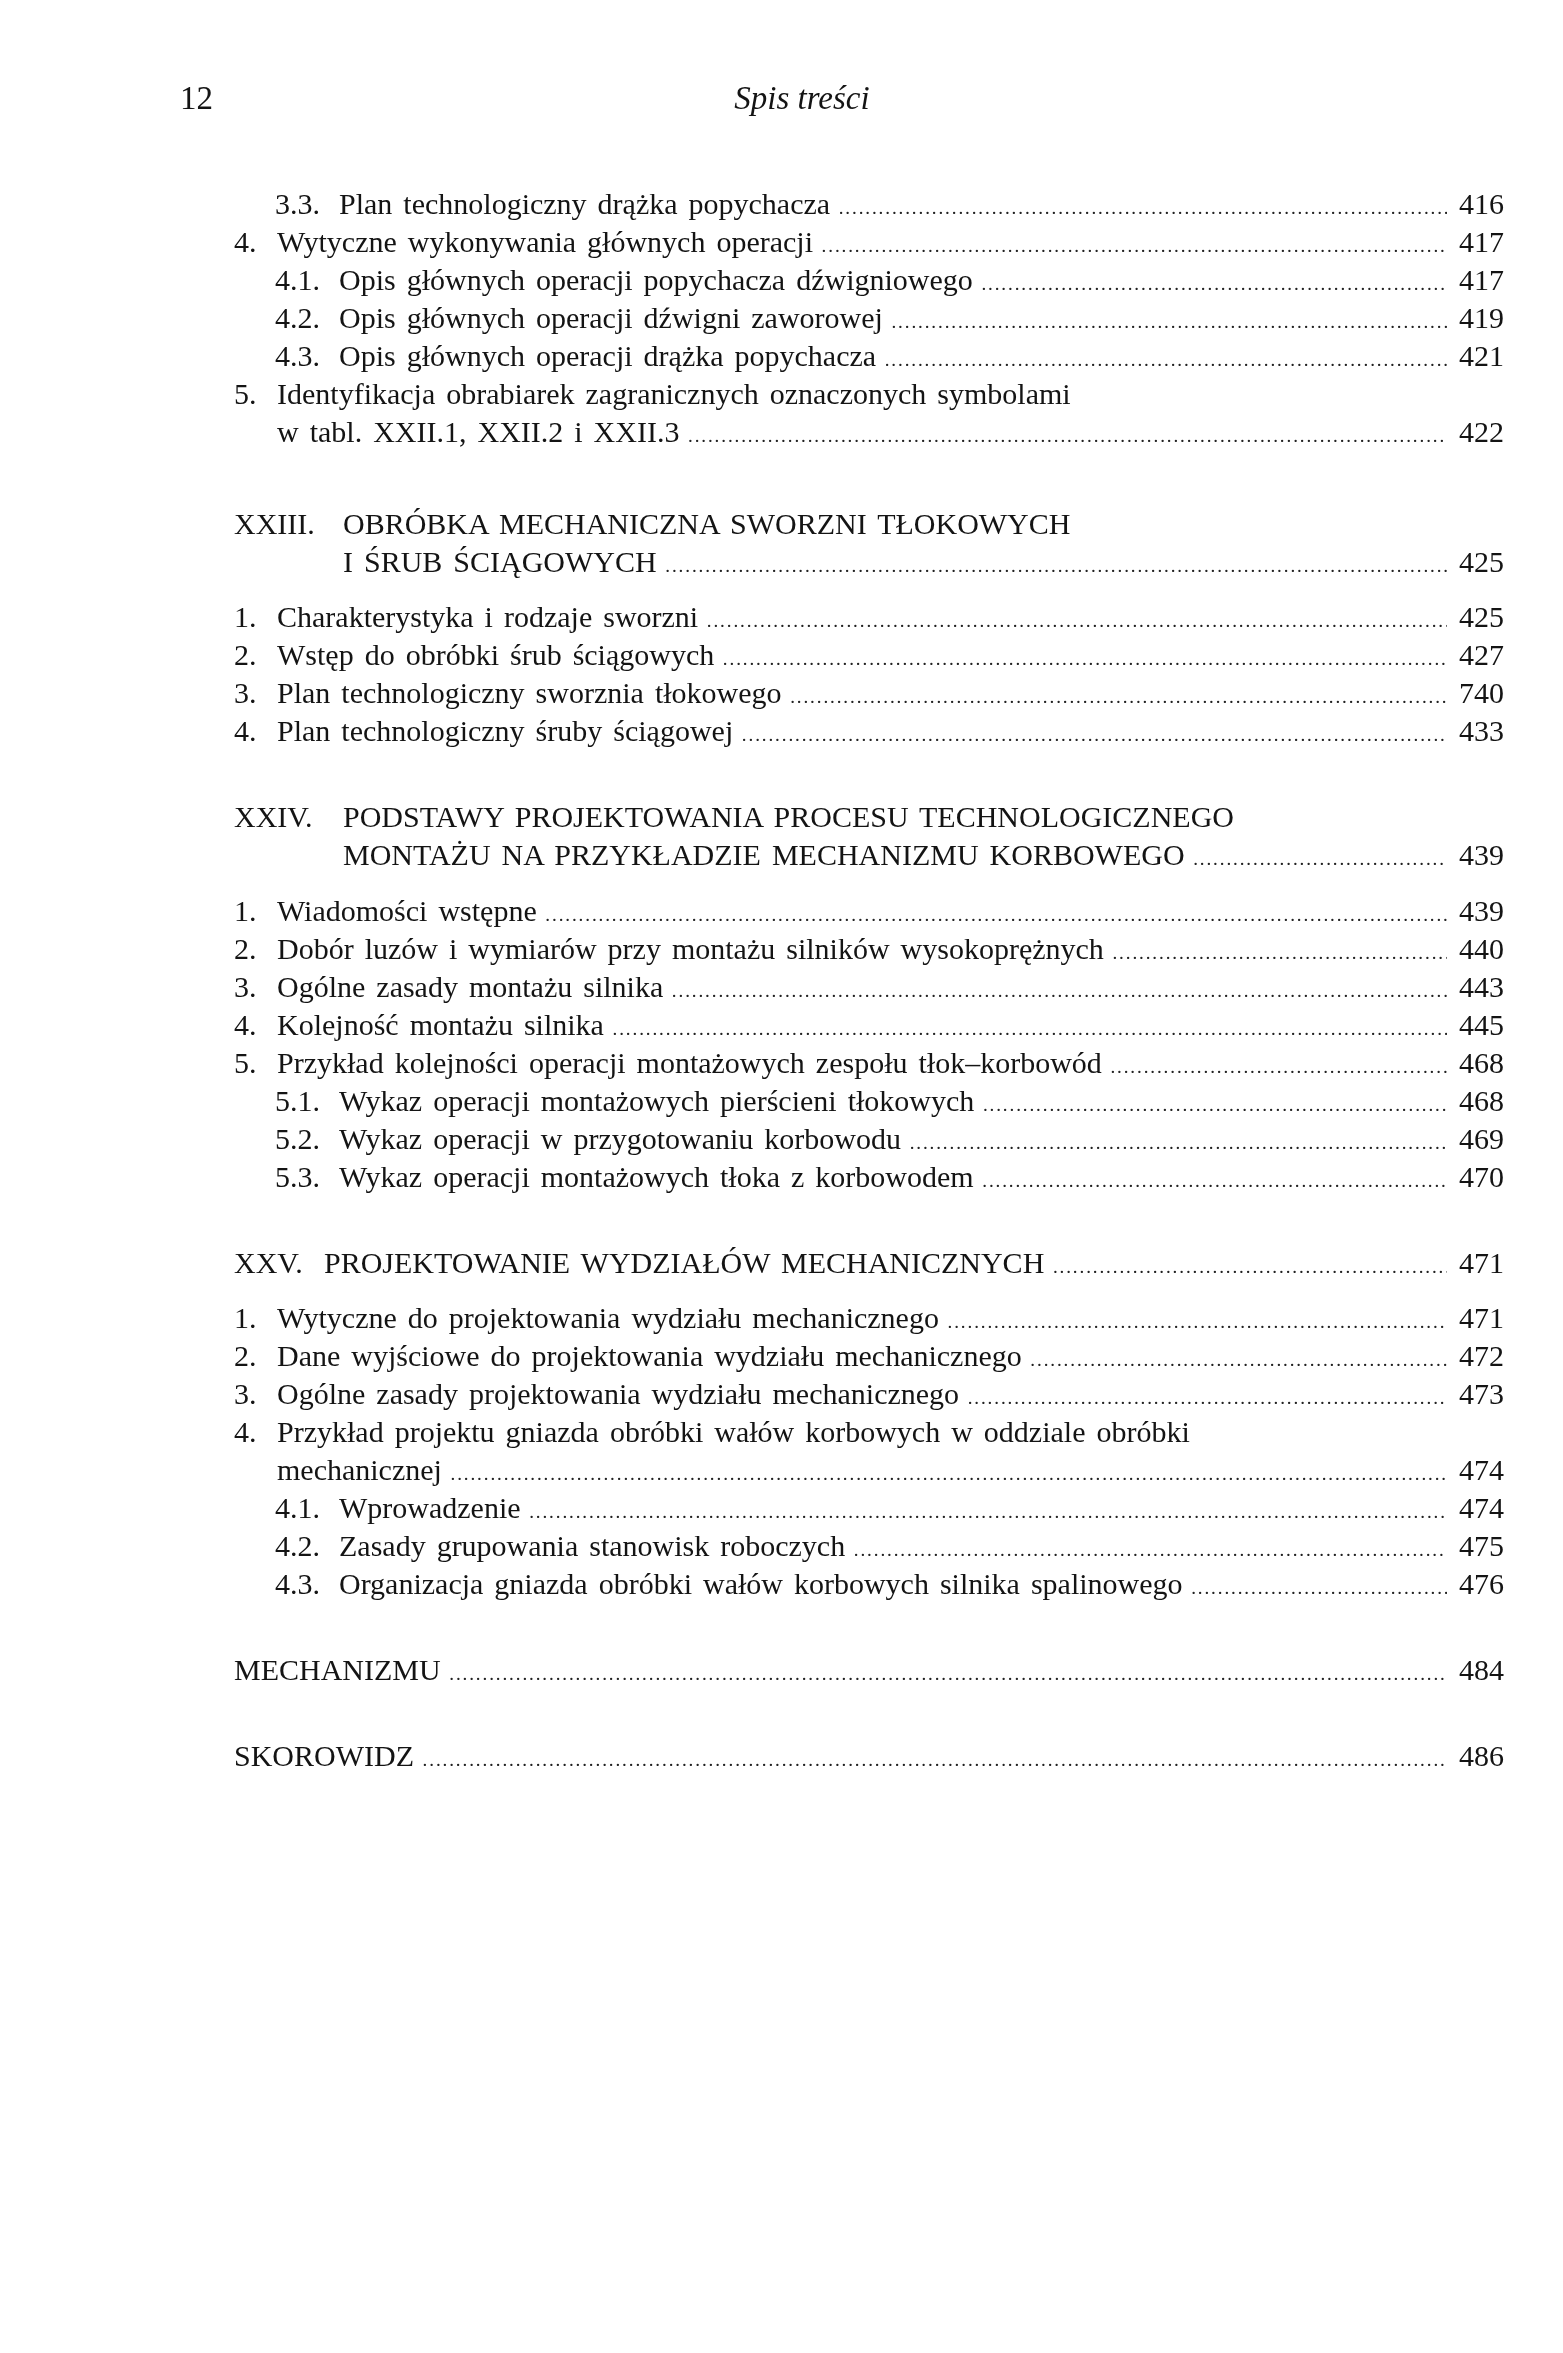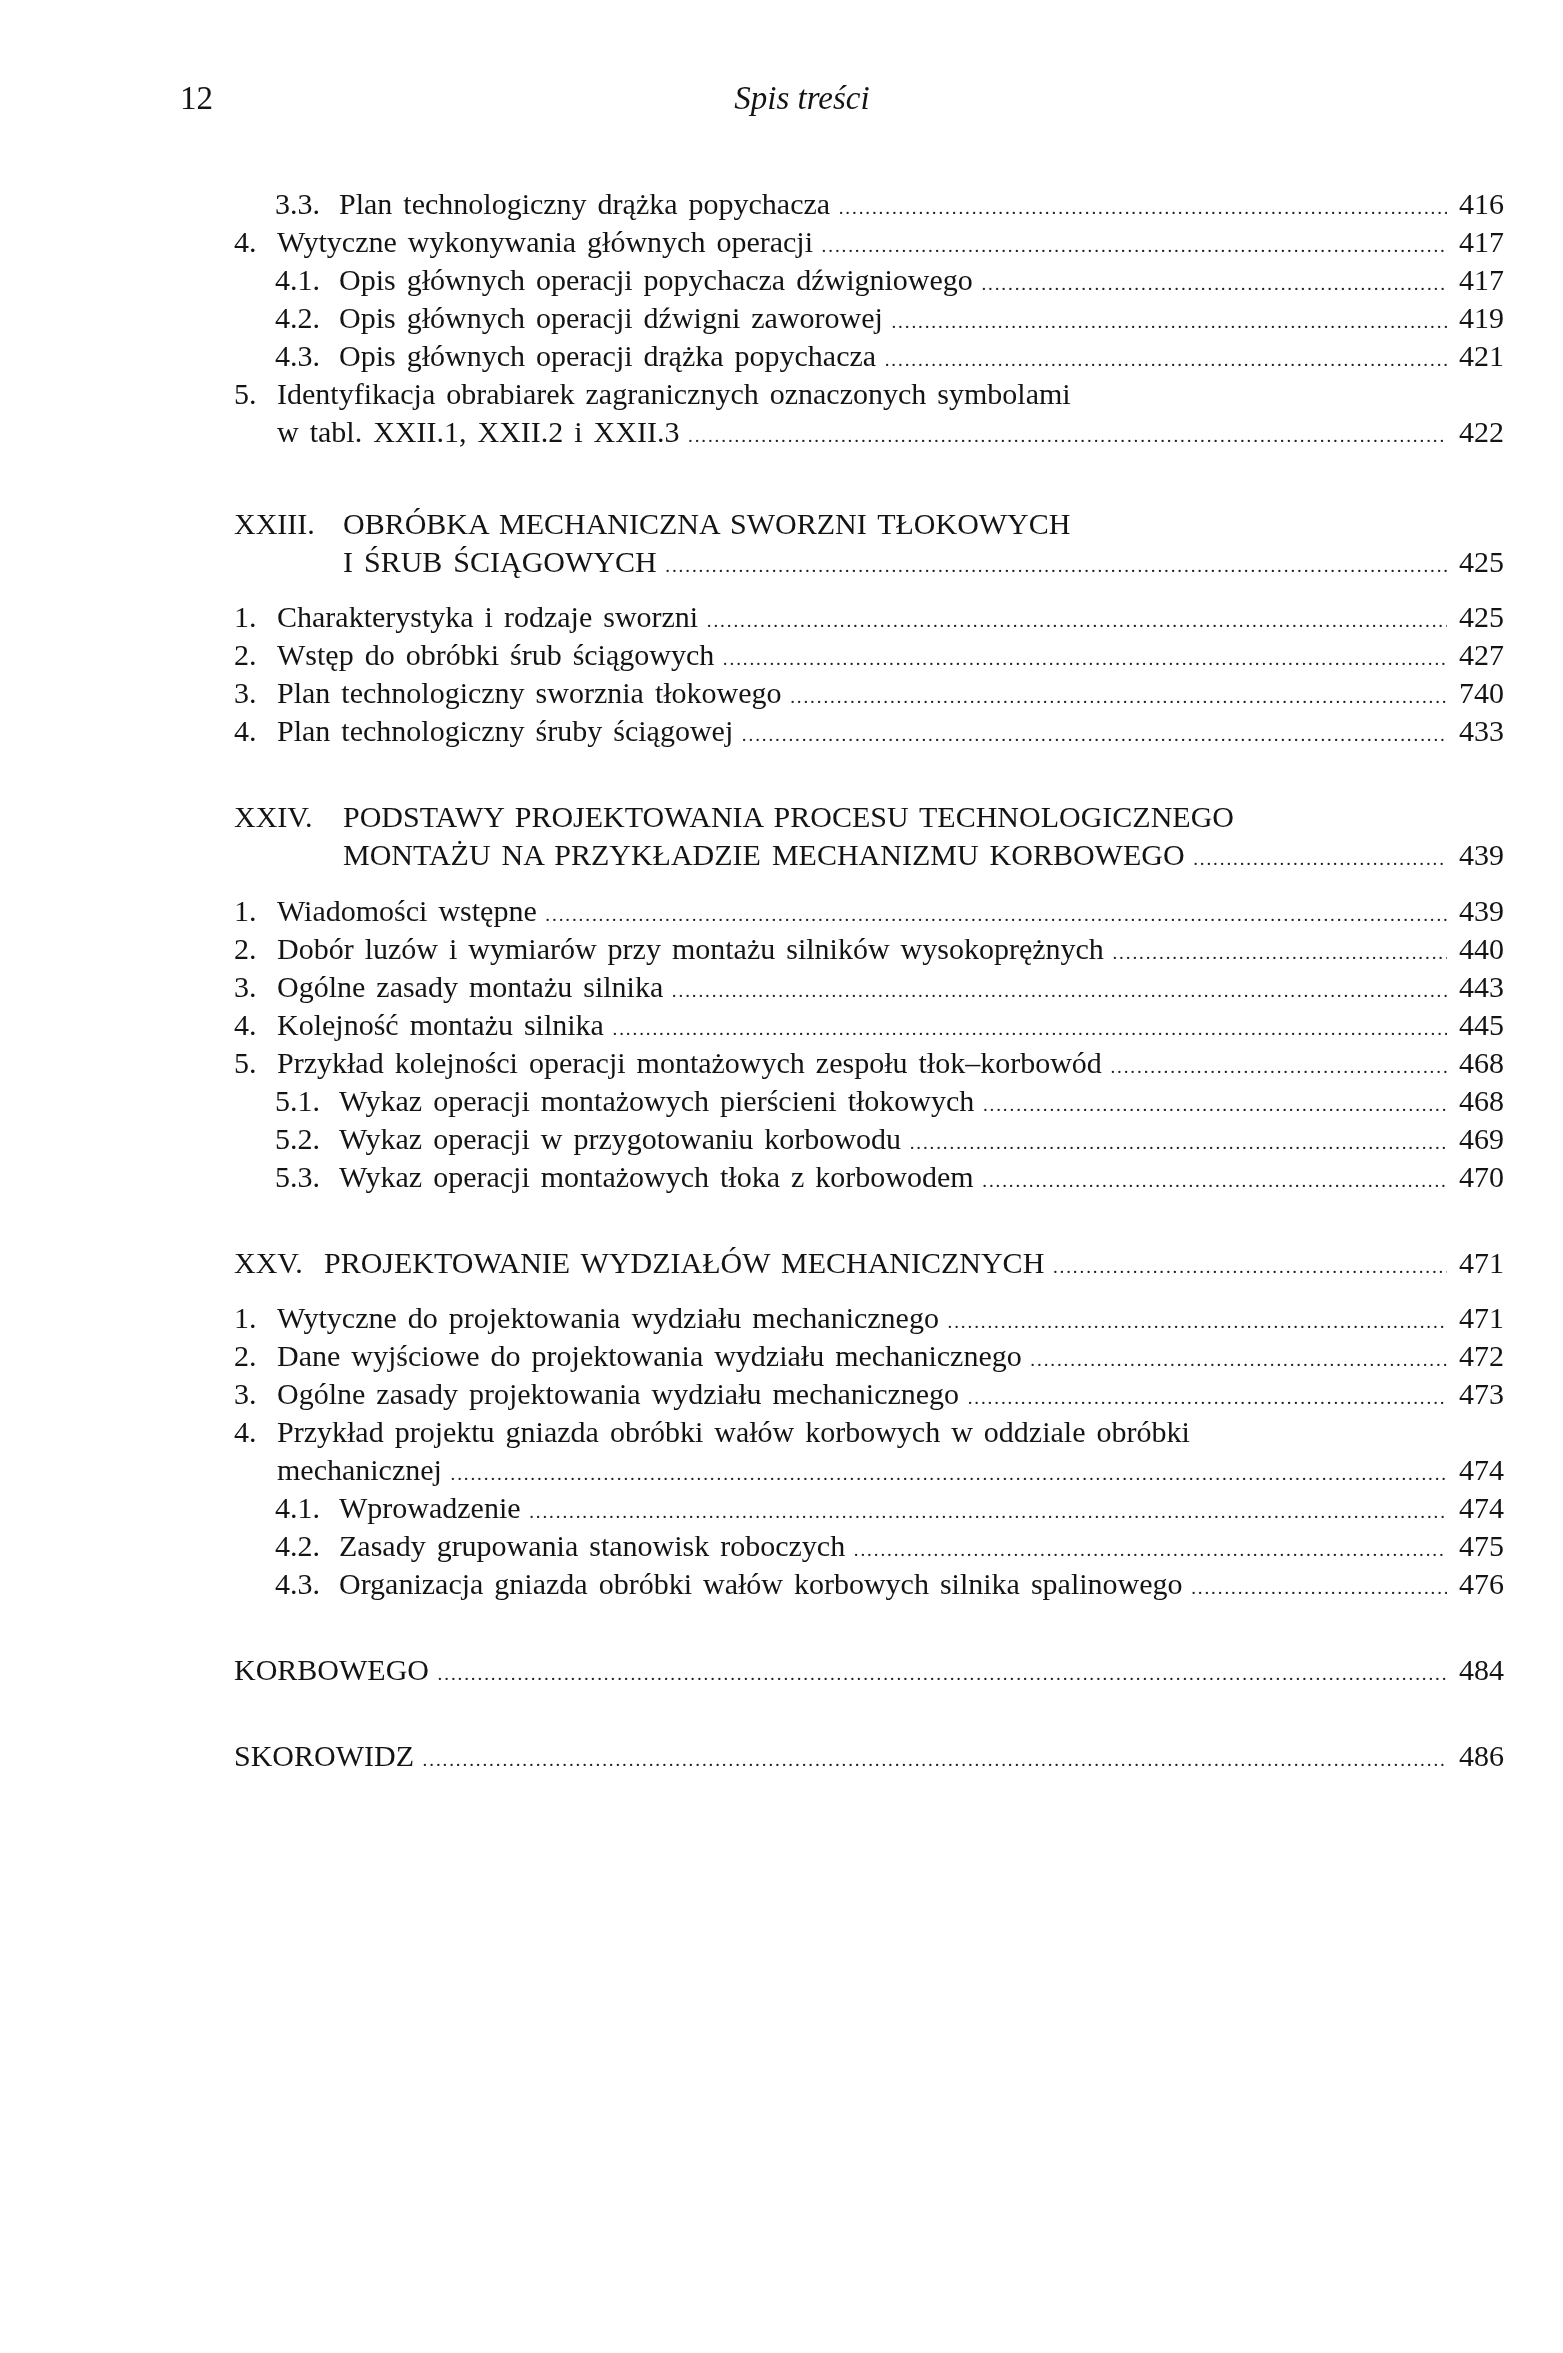--- a/index.html
+++ b/index.html
@@ -225,21 +225,21 @@
   <div class="row sub">
       <span class="num">4.3.</span>
       <span class="title">Organizacja gniazda obróbki wałów korbowych silnika spalinowego</span>
       <span class="leader"></span>
       <span class="page">476</span>
     </div>
 
   <div class="gap-lg"></div>
 
   <div class="row">
-      <span class="title">KORBOWEGO</span>
+      <span class="title">MECHANIZMU</span>
       <span class="leader"></span>
       <span class="page">484</span>
     </div>
 
   <div class="gap-lg"></div>
 
   <div class="row">
       <span class="title">SKOROWIDZ</span>
       <span class="leader"></span>
       <span class="page">486</span>

